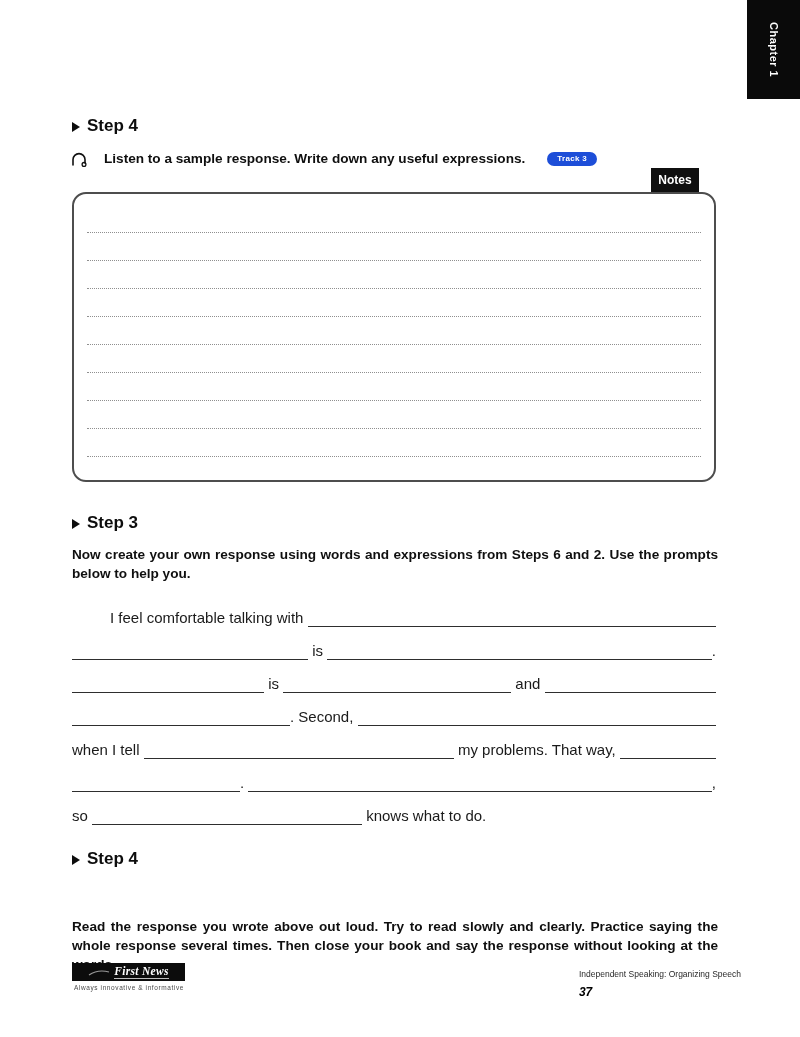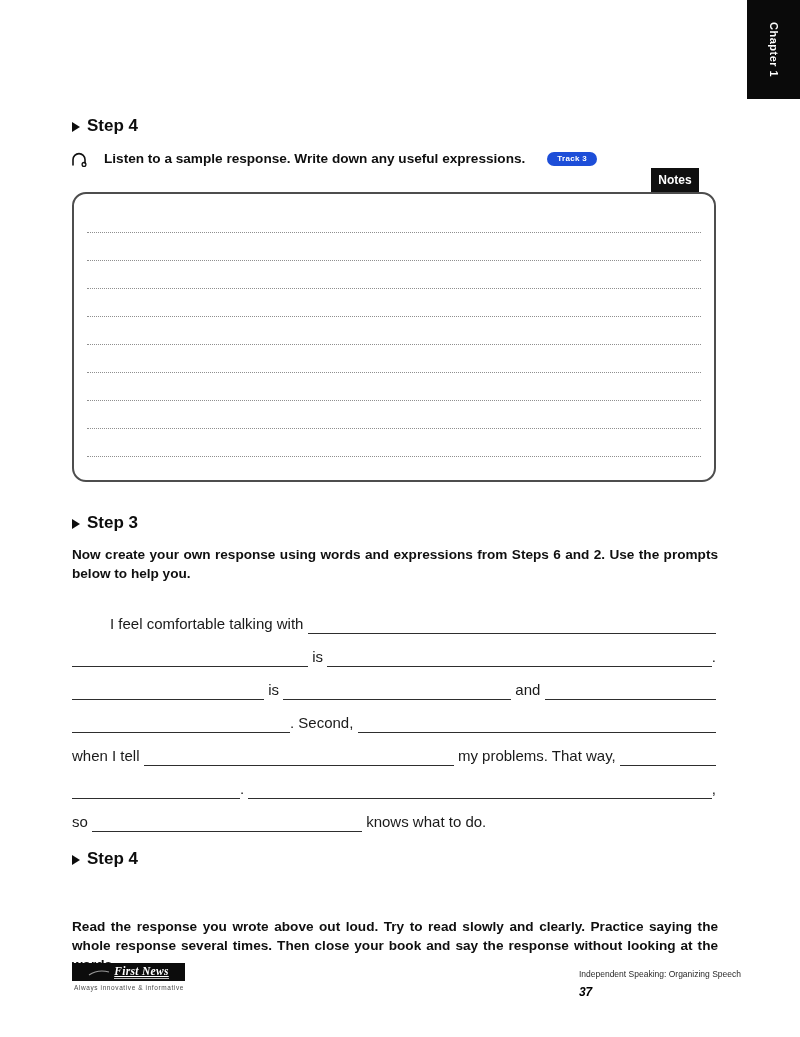--- a/index.html
+++ b/index.html
@@ -78,42 +78,42 @@
   
   .para {
     position:absolute; left:72px; width:646px;
     font-weight:bold; font-size:13.6px; line-height:19px;
     text-align:justify; color:#0f0f0f;
   }
 
   
   .prompts { position:absolute; left:72px; top:601px; width:644px; }
   .prompt-row {
-    display:flex; align-items:flex-end;
+    display:flex; align-items:center;
     height:33px;
     font-size:15px; color:#1a1a1a;
   }
   .prompt-text { white-space:pre; line-height:20px; flex:0 0 auto; }
   .blank {
     border-bottom:1.4px solid #2e2e2e;
     height:19px; flex:0 0 auto;
   }
   .blank.fill { flex:1 1 auto; }
 
   
   .logo {
     position:absolute; left:72px; top:963px;
     width:113px; height:18px;
     background:#0c0c0c; color:#fff;
     display:flex; align-items:center; justify-content:center; gap:4px;
     font-family:"Liberation Serif","DejaVu Serif",serif;
     font-style:italic; font-weight:bold; font-size:11.5px;
     letter-spacing:0.3px;
   }
-  .logo-text { border-bottom:1px solid #bdbdbd; padding-bottom:1px;text-decoration:underline; }
+  .logo-text { border-bottom:1px solid #bdbdbd; padding-bottom:1px; }
   .logo-tagline {
     position:absolute; left:74px; top:984px;
     font-size:6.5px; color:#4a4a4a; letter-spacing:0.6px;
   }
   .footer-right {
     position:absolute; top:969px; right:59px;
     display:flex; align-items:baseline; gap:6px;flex-direction:column;
   }
   .footer-section { font-size:8.5px; color:#2a2a2a; }
   .footer-page { font-size:12px; font-weight:bold; color:#000;font-style:italic; }

